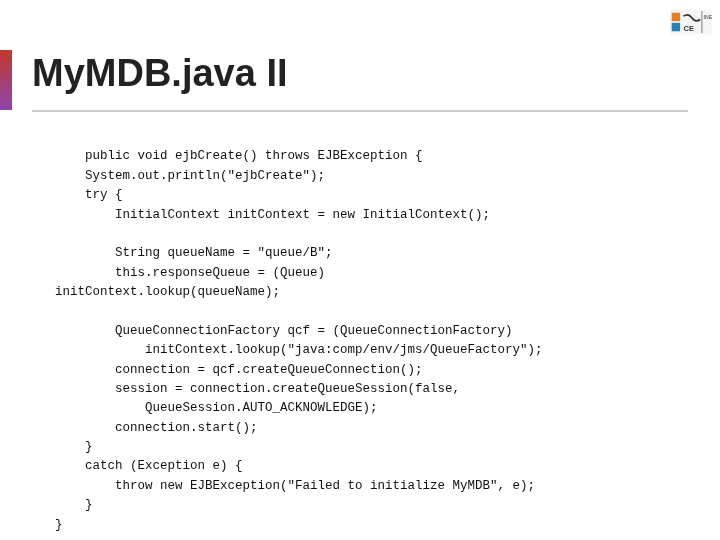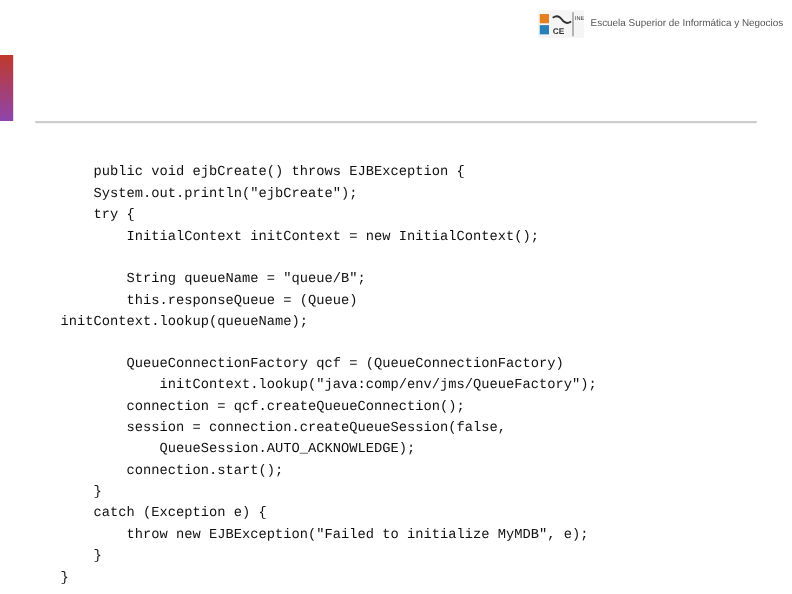--- a/index.html
+++ b/index.html
@@ -101,27 +101,25 @@
       <rect x="2" y="16" width="10" height="10" fill="#2980b9"></rect>
 
       <path d="M16 8 Q22 4 26 10 Q30 16 36 12" stroke="#333" stroke-width="2" fill="none"></path>
 
       <text x="16" y="26" font-size="9" font-family="Arial" font-weight="bold" fill="#333">CE</text>
 
       <line x1="38" y1="2" x2="38" y2="28" stroke="#666" stroke-width="1"></line>
 
       <text x="40" y="11" font-size="6" font-family="Arial" fill="#333">INE</text>
     </svg>
-    <div class="logo-text">
-      <span>Escuela Superior de Informática y Negocios</span>
-    </div>
   </div>
 
   <div class="accent-bar"></div>
 
+  <div class="title">MyMDB.java II</div>
 
   <div class="title-divider"></div>
 
   <div class="code-block">
     <span>public void ejbCreate() throws EJBException {
     System.out.println("ejbCreate");
     try {
         InitialContext initContext = new InitialContext();
 
         String queueName = "queue/B";

